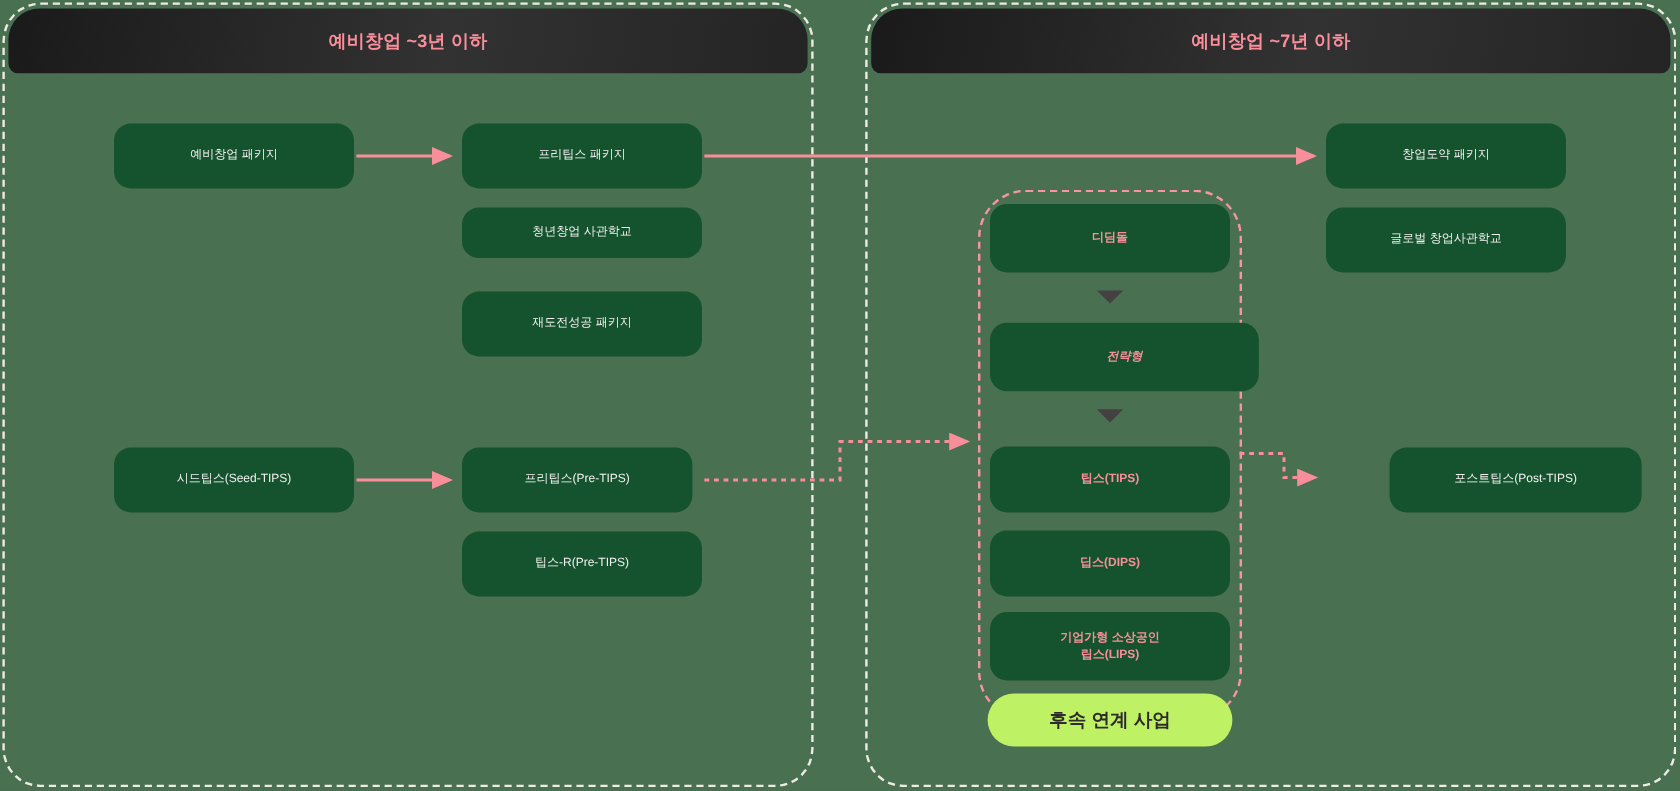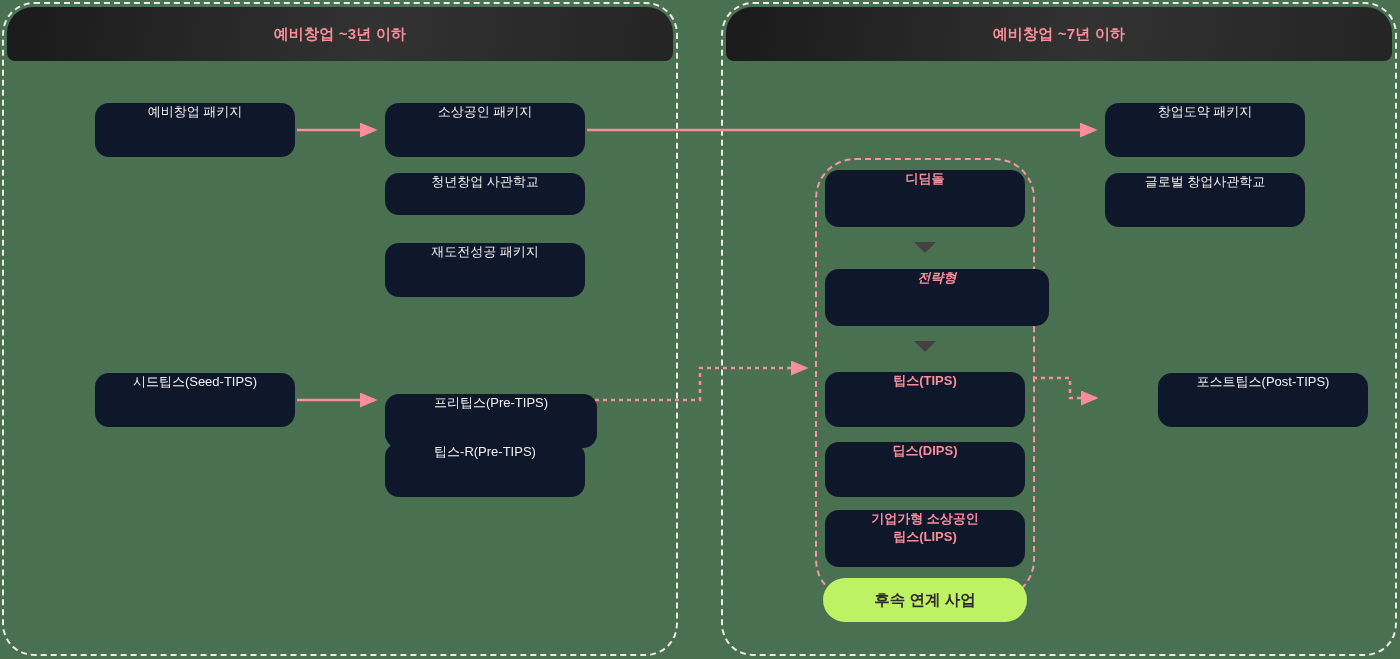--- a/index.html
+++ b/index.html
@@ -22,24 +22,24 @@
   .panel-header{
     position:absolute;left:3px;right:3px;top:3px;height:54px;
     border-radius:26px 26px 8px 8px;
     background:linear-gradient(100deg,#1a1a1a 0%,#323232 55%,#242424 100%);
     display:flex;align-items:center;justify-content:center;
     color:#f98e9b;font-weight:700;font-size:15px;letter-spacing:.2px;
   }
   .node{
     position:absolute;
     box-sizing:border-box;
-    background:#0f172a;
+    background:#14532d;
     border-radius:14px;
-    display:flex;align-items:flex-start;justify-content:center;
-    color:#f2f0f0;font-size:13px;font-weight:500;
+    display:flex;align-items:center;justify-content:center;
+    color:#f2f0f0;font-size:10px;font-weight:500;
   }
   .node .lbl{white-space:pre-line;text-align:center;line-height:1.35;}
   .node.pink{color:#f98e9b;font-weight:600;}
   .tips-container{
     position:absolute;
     box-sizing:border-box;
     left:815px;top:158px;width:220px;height:442px;
     border:2px dashed #f795a2;
     border-radius:40px;
   }
@@ -101,32 +101,32 @@
     </g>
     <g>
       <polyline points="1033,378 1070,378 1070,398 1096,398" fill="none" stroke="#f98e9b" stroke-width="2.5" stroke-dasharray="4 4" marker-end="url(#ah)"></polyline>
     </g>
   </svg>
 
   <div class="node" style="left:95px;top:103px;width:200px;height:54px;">
     <span class="lbl">예비창업 패키지</span>
   </div>
   <div class="node" style="left:385px;top:103px;width:200px;height:54px;">
-    <span class="lbl">소상공인 패키지</span>
+    <span class="lbl">프리팁스 패키지</span>
   </div>
   <div class="node" style="left:385px;top:173px;width:200px;height:42px;">
     <span class="lbl">청년창업 사관학교</span>
   </div>
   <div class="node" style="left:385px;top:243px;width:200px;height:54px;">
     <span class="lbl">재도전성공 패키지</span>
   </div>
   <div class="node" style="left:95px;top:373px;width:200px;height:54px;">
     <span class="lbl">시드팁스(Seed-TIPS)</span>
   </div>
-  <div class="node" style="left:385px;top:373px;width:212px;height:54px;margin-top:21px;">
+  <div class="node" style="left:385px;top:373px;width:192px;height:54px;">
     <span class="lbl">프리팁스(Pre-TIPS)</span>
   </div>
   <div class="node" style="left:385px;top:443px;width:200px;height:54px;">
     <span class="lbl">팁스-R(Pre-TIPS)</span>
   </div>
 
   <div class="node" style="left:1105px;top:173px;width:200px;height:54px;">
     <span class="lbl">글로벌 창업사관학교</span>
   </div>
   <div class="node" style="left:1105px;top:103px;width:200px;height:54px;">

